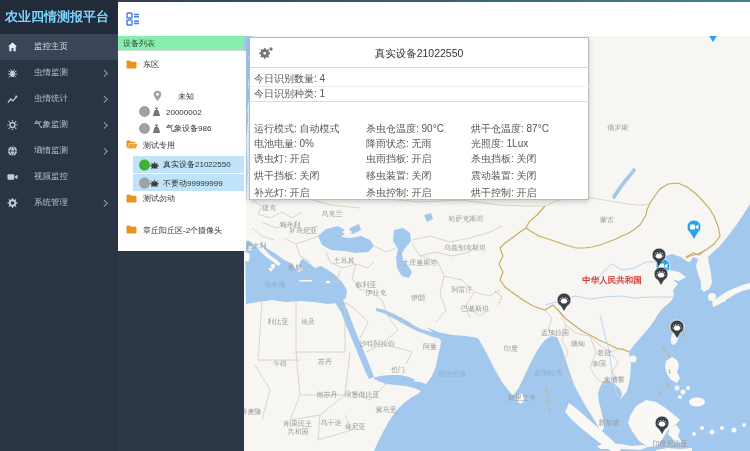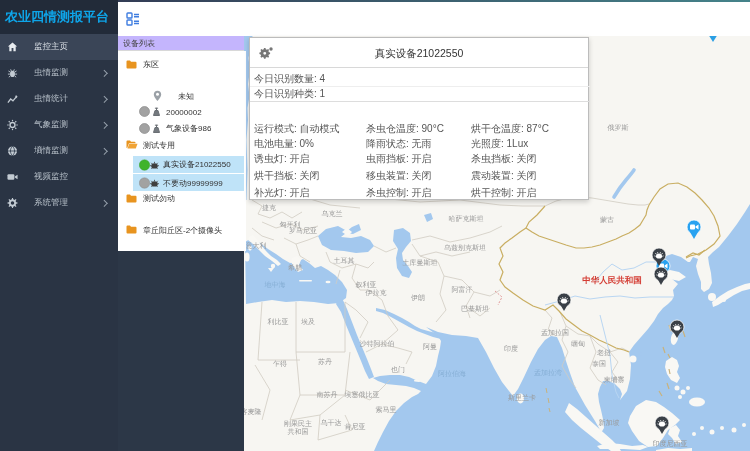--- a/index.html
+++ b/index.html
@@ -1,28 +1,28 @@
 <!DOCTYPE html>
 <html><head>
 <meta charset="utf-8">
 <style>
 *{margin:0;padding:0;box-sizing:border-box;}
 html,body{width:750px;height:451px;overflow:hidden;font-family:"Liberation Sans",sans-serif;background:#fff;position:relative;}
 #sidebar{position:absolute;left:0;top:0;width:118px;height:451px;background:#2a3444;}
-#brand{height:34px;background:#222b39;color:#0ea5e9;font-size:13px;font-weight:bold;line-height:34px;padding-left:5px;letter-spacing:0;white-space:nowrap;}
+#brand{height:34px;background:#222b39;color:#7dd3fc;font-size:13px;font-weight:bold;line-height:34px;padding-left:5px;letter-spacing:0;white-space:nowrap;}
 .mi{position:absolute;left:0;width:118px;height:26px;}
 .mi .txt{position:absolute;left:34px;top:50%;transform:translateY(-50%);font-size:8.5px;color:#b6bfc8;}
 .mi.active{background:#3a4557;}
 .mi.active .txt{color:#d8dee4;}
 .mi .ic{position:absolute;left:7px;top:50%;transform:translateY(-50%);width:11px;height:11px;}
 .mi .arr{position:absolute;right:12px;top:50%;width:4.5px;height:4.5px;border-right:1.4px solid #97a1ac;border-top:1.4px solid #97a1ac;transform:translateY(-50%) rotate(45deg);}
 #topbar{position:absolute;left:118px;top:0;width:632px;height:36px;background:#fff;border-top:2px solid;border-image:linear-gradient(90deg,#333c55,#45838a) 1;}
 #map{position:absolute;left:244px;top:36px;width:506px;height:415px;background:#f7f6f2;}
 #devpanel{position:absolute;left:118px;top:36px;width:126px;height:415px;background:#fff;}
-#devhead{height:15px;background:#c4b5fd;border-bottom:1px solid #d8d8d8;font-size:8px;color:#444;line-height:15px;padding-left:5px;}
+#devhead{height:15px;background:#86efac;border-bottom:1px solid #d8d8d8;font-size:8px;color:#444;line-height:15px;padding-left:5px;}
 #devdark{position:absolute;left:0;top:215px;width:126px;height:200px;background:#2c3747;}
 .trow{position:absolute;font-size:8px;color:#333;white-space:nowrap;}
 .trow .lbl{position:absolute;top:50%;transform:translateY(-50%);}
 .tsel{position:absolute;left:15px;width:111px;background:#bfe3f8;}
 #popup{position:absolute;left:249px;top:37px;width:340px;height:163px;background:#fff;border:1px solid #bcbcbc;box-shadow:0 2px 5px rgba(0,0,0,0.18);}
 #ptitle{height:30px;border-bottom:1px solid #d8d8d8;position:relative;}
 #ptitle .t{text-align:center;font-size:10.5px;color:#333;line-height:30px;}
 .prow{position:absolute;left:0;width:340px;height:15px;font-size:10px;color:#555;white-space:nowrap;}
 .prow span{position:absolute;top:50%;transform:translateY(-50%);}
 .c1{left:4px;}.c2{left:116px;}.c3{left:221px;}

